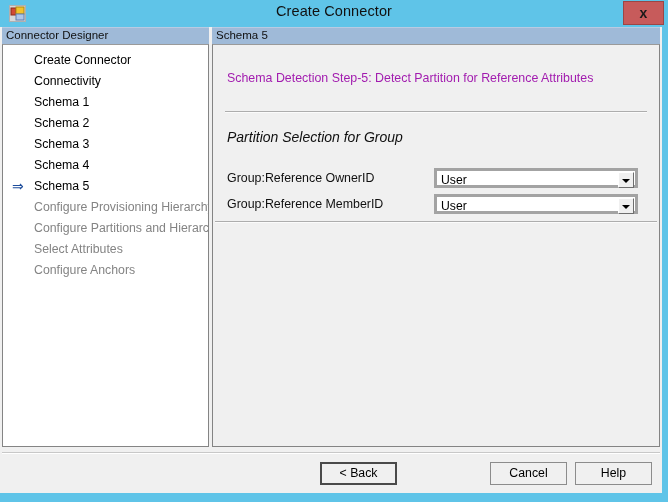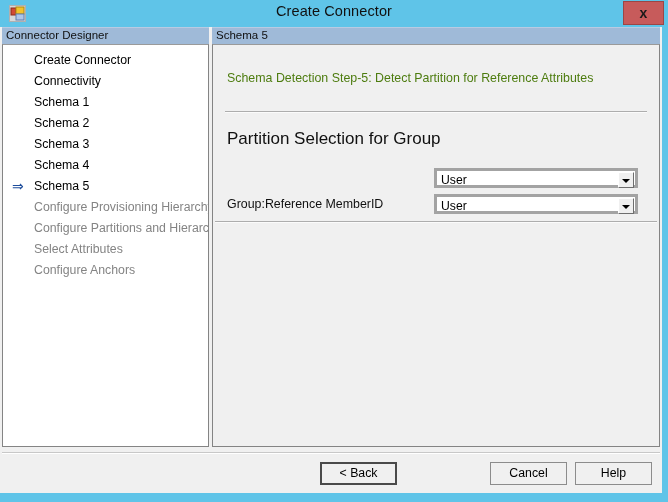--- a/index.html
+++ b/index.html
@@ -153,41 +153,42 @@
     background: #F0F0F0;
     border: 1px solid #848484;
     border-top-color: #9a9a9a;
     box-sizing: border-box;
     overflow: hidden;
   }
   .step-heading {
     position: absolute;
     left: 14px; top: 26px;
     font-size: 12.4px;
-    color: #4d7c0f;
+    color: #a21caf;
     white-space: nowrap;
   }
   .hr {
     position: absolute;
     height: 0;
     border-top: 1px solid #ADADAD;
     border-bottom: 1px solid #FBFBFB;
   }
   .hr-top {
     left: 12px; top: 66px; width: 422px;
   }
   .hr-bottom {
     left: 2px; top: 176px; width: 442px;
   }
   .section-label {
     position: absolute;
     left: 14px; top: 84px;
-    font-size: 17px;
+    font-size: 14px;
     color: #101010;
     white-space: nowrap;
+    font-style: italic;
   }
   .field-label {
     position: absolute;
     left: 14px;
     font-size: 12.4px;
     color: #101010;
     white-space: nowrap;
   }
   .field-label.row0 { top: 126px; }
   .field-label.row1 { top: 152px; }
@@ -342,20 +343,21 @@
         <span class="pane-caption-text">Schema 5</span>
       </div>
       <div class="content-box">
 
         <div class="step-heading">Schema Detection Step-5: Detect Partition for Reference Attributes</div>
 
         <div class="hr hr-top"></div>
 
         <div class="section-label">Partition Selection for Group</div>
 
+        <div class="field-label row0">Group:Reference OwnerID</div>
         <div class="combo row0">
           <span class="combo-value">User</span>
           <span class="combo-btn"></span>
         </div>
 
         <div class="field-label row1">Group:Reference MemberID</div>
         <div class="combo row1">
           <span class="combo-value">User</span>
           <span class="combo-btn"></span>
         </div>

